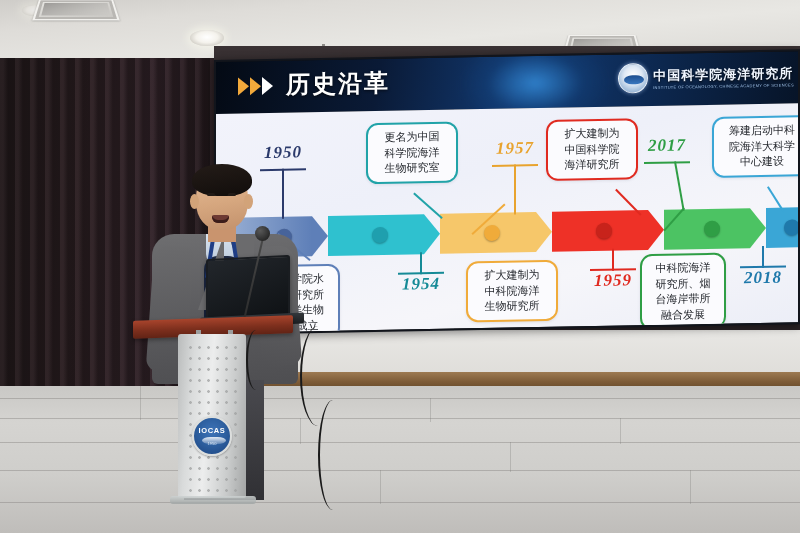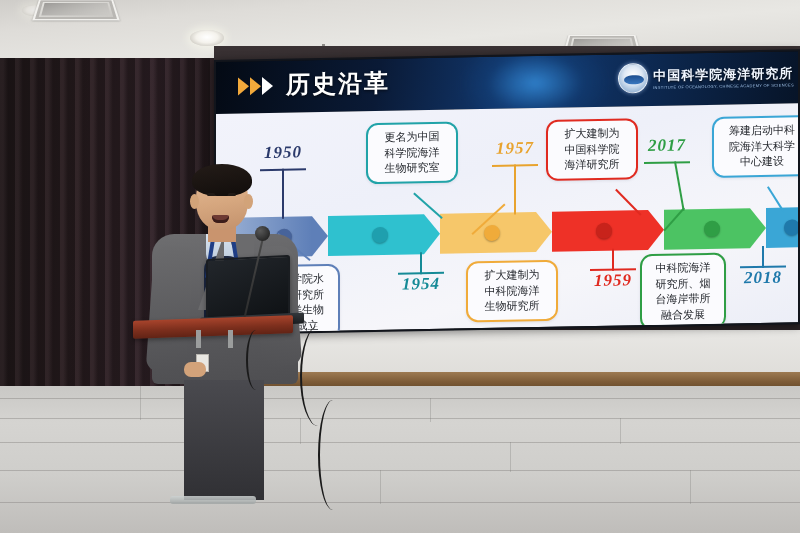--- a/index.html
+++ b/index.html
@@ -453,19 +453,26 @@
   </div>
 
   <div class="lap-screen"></div>
   <div class="lap-base"></div>
   <div class="mic-stem"></div>
   <div class="mic-head"></div>
 
   <div class="podium-top"></div>
   <div class="pod-leg"></div>
   <div class="pod-leg r"></div>
+  <div class="podium-col">
+    <div class="pod-dots"></div>
+    <div class="pod-logo">
+      <b>IOCAS</b>
+      <i>1950</i>
+    </div>
+  </div>
   <div class="pod-base"></div>
 
   <div class="cable" style="left:300px;top:326px;width:36px;height:100px;border-top:none;border-right:none;border-bottom:none;"></div>
   <div class="cable" style="left:318px;top:400px;width:30px;height:110px;border-top:none;border-right:none;border-bottom:none;"></div>
   <div class="cable" style="left:246px;top:330px;width:20px;height:60px;border-top:none;border-right:none;border-bottom:none;"></div>
 
 </div>
 
 </body></html>

